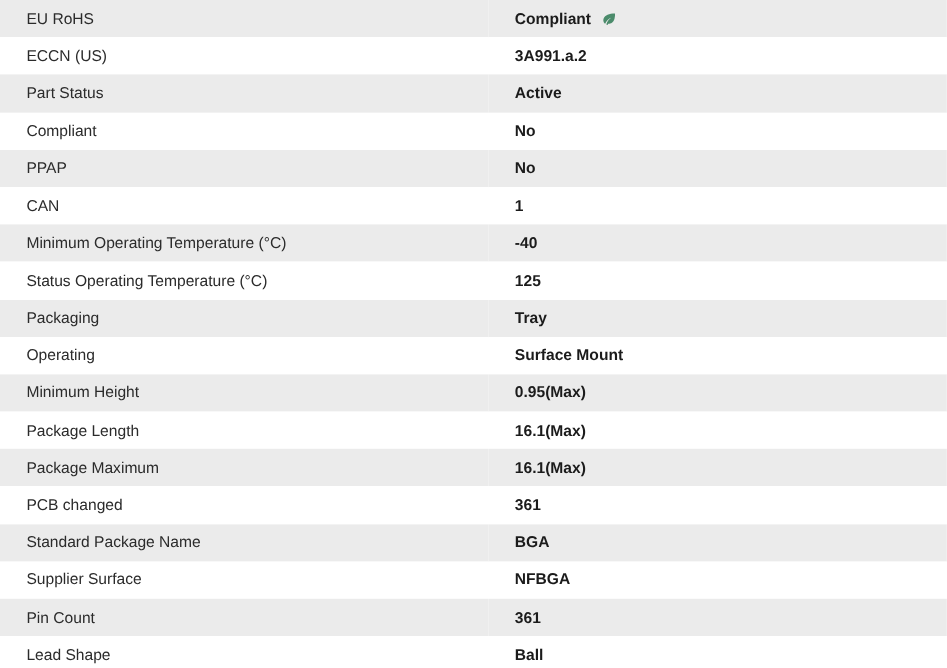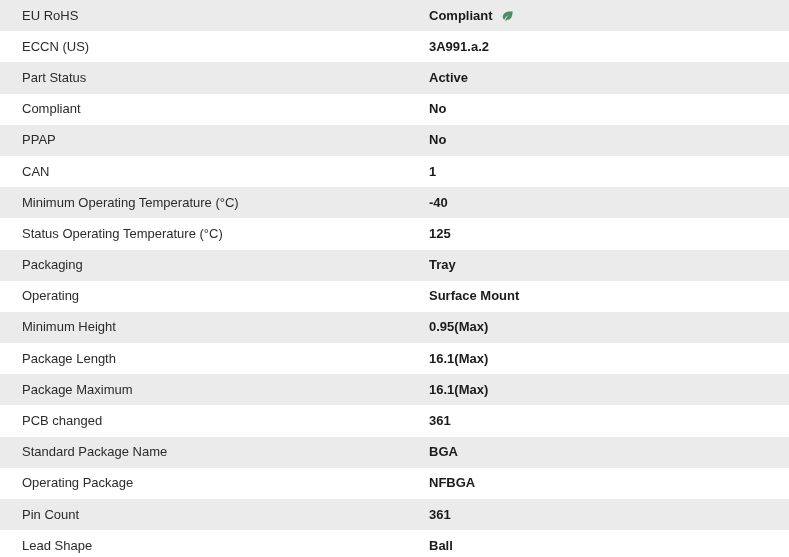--- a/index.html
+++ b/index.html
@@ -129,21 +129,21 @@
     </tr>
     <tr class="plain">
       <td class="label">PCB changed</td>
       <td class="value">361</td>
     </tr>
     <tr class="shaded">
       <td class="label">Standard Package Name</td>
       <td class="value">BGA</td>
     </tr>
     <tr class="plain">
-      <td class="label">Operating Package</td>
+      <td class="label">Supplier Surface</td>
       <td class="value">NFBGA</td>
     </tr>
     <tr class="shaded">
       <td class="label">Pin Count</td>
       <td class="value">361</td>
     </tr>
     <tr class="plain">
       <td class="label">Lead Shape</td>
       <td class="value">Ball</td>
     </tr>

